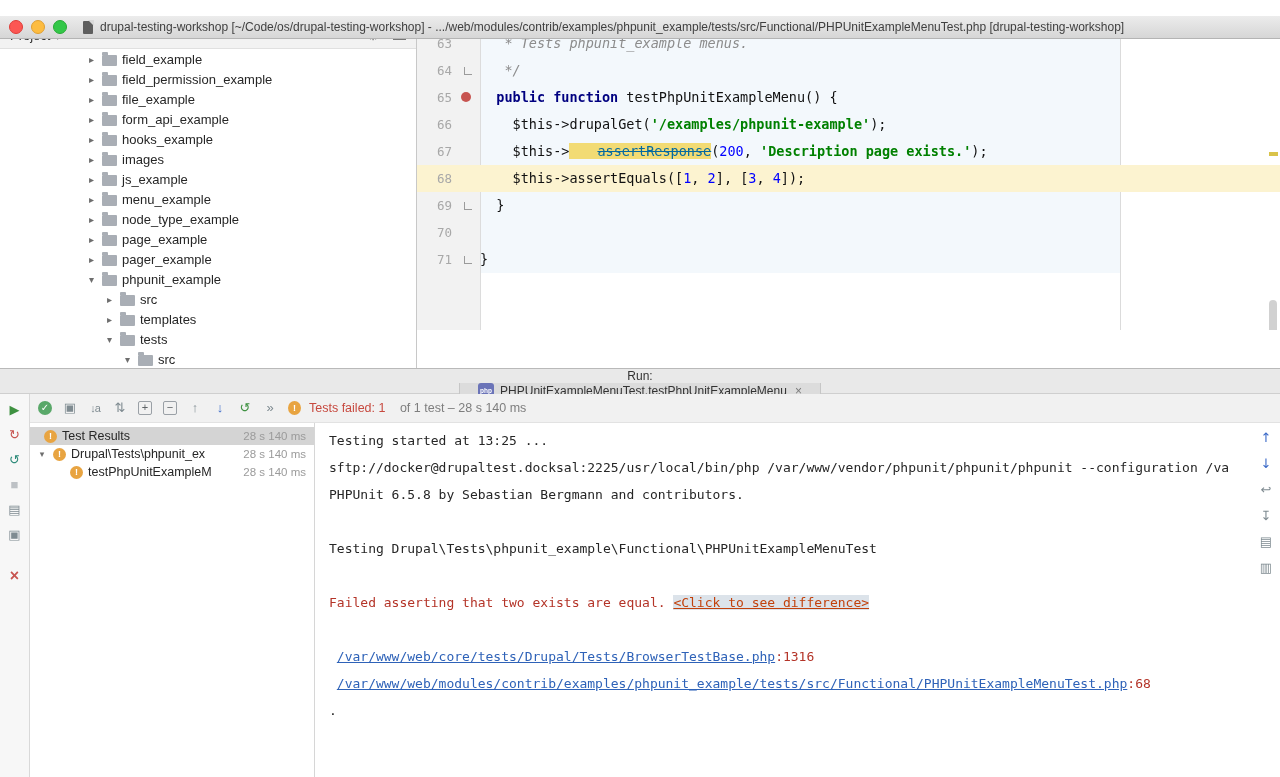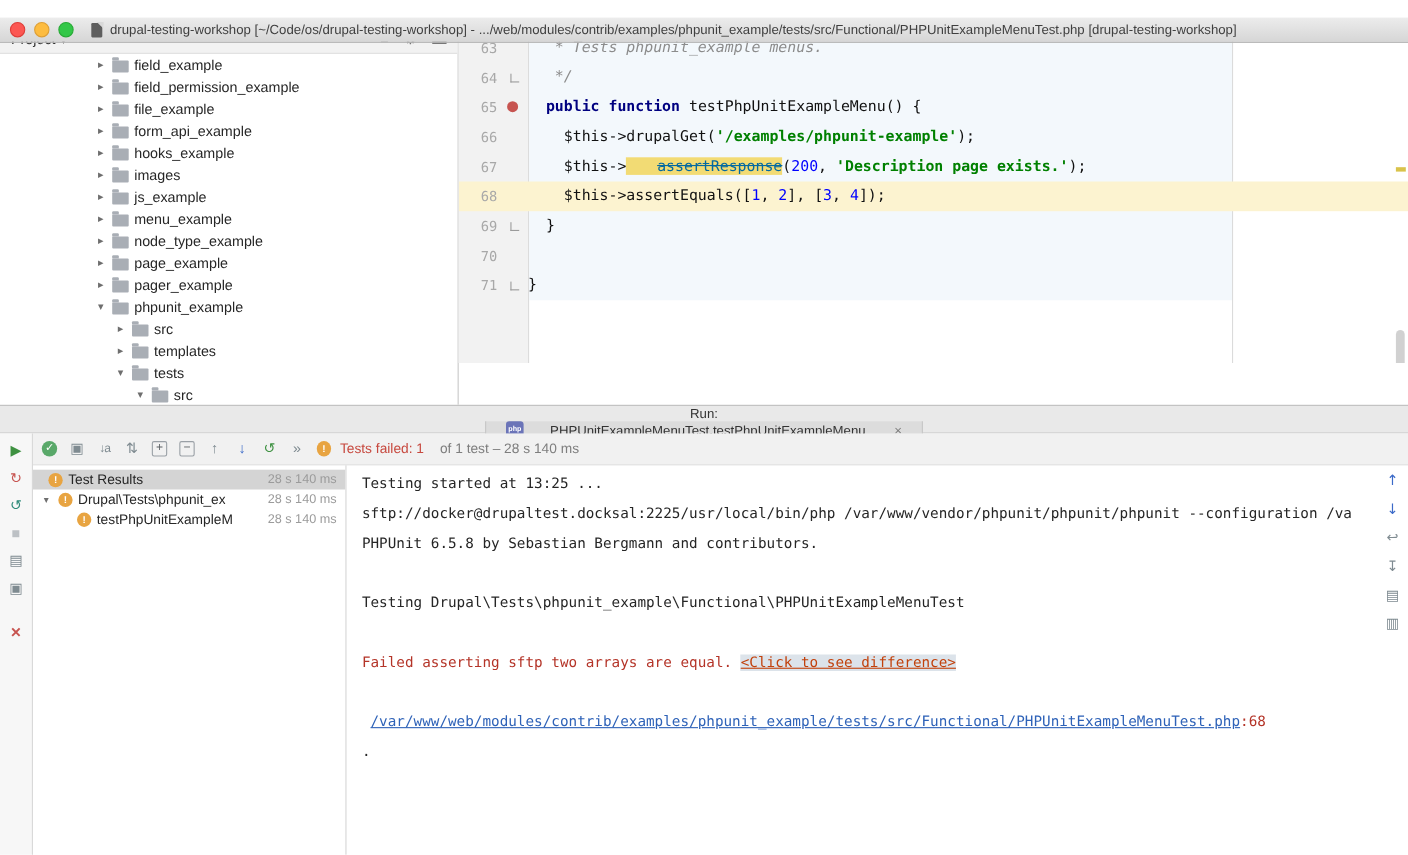--- a/index.html
+++ b/index.html
@@ -47,21 +47,21 @@
   .seg-s{color:#008000;font-weight:bold;}
   .seg-n{color:#0000FF;}
   .seg-c{color:#8C8C8C;font-style:italic;}
   .seg-d{background:#F2DB74;text-decoration:line-through;color:#0369a1;padding-left:28px;}
   .ed-scroll{position:absolute;right:3px;top:278px;width:8px;height:54px;border-radius:4px;background:rgba(0,0,0,.18);z-index:3;}
   .stripe-warn{position:absolute;right:2px;top:130px;width:9px;height:4px;background:#D9C34A;z-index:3;}
   
   .run-panel{position:absolute;left:0;top:368px;right:0;bottom:0;border-top:1px solid #B9B9B9;background:#fff;box-sizing:border-box;}
   .run-tabbar{height:24px;background:#E9E9E9;border-bottom:1px solid #CFCFCF;display:flex;align-items:center;font-size:12px;color:#333;flex-direction:column;}
   .run-label{padding:0 8px;}
-  .run-tab{height:24px;display:flex;align-items:center;gap:24px;padding:0 18px;background:#DCDCDC;
+  .run-tab{height:24px;display:flex;align-items:center;gap:6px;padding:0 18px;background:#DCDCDC;
     border-left:1px solid #C6C6C6;border-right:1px solid #C6C6C6;box-sizing:border-box;}
   .php-badge{width:16px;height:15px;background:#6B74B8;border-radius:3px;color:#fff;font-size:6.5px;font-weight:bold;
     display:flex;align-items:center;justify-content:center;flex:0 0 16px;}
   .tab-title{white-space:nowrap;}
   .tab-close{color:#7A7A7A;font-size:12px;margin-left:2px;cursor:pointer;}
   .tabbar-right{margin-left:auto;display:flex;gap:16px;padding-right:14px;color:#6E6E6E;font-size:13px;align-items:center;}
   .mini{font-size:8px;vertical-align:2px;}
   .run-content{position:absolute;top:25px;left:0;right:0;bottom:0;display:flex;}
   .left-strip{width:29px;flex:0 0 29px;border-right:1px solid #D9D9D9;background:#F7F7F7;
     display:flex;flex-direction:column;align-items:center;padding-top:8px;gap:9px;box-sizing:content-box;}
@@ -335,22 +335,23 @@
               </div>
             </div>
           <div class="console">
             <div id="console-lines">
                 <div class="console-line"><span class="cs-plain">Testing started at 13:25 ...</span></div>
                 <div class="console-line"><span class="cs-plain">sftp://docker@drupaltest.docksal:2225/usr/local/bin/php /var/www/vendor/phpunit/phpunit/phpunit --configuration /va</span></div>
                 <div class="console-line"><span class="cs-plain">PHPUnit 6.5.8 by Sebastian Bergmann and contributors.</span></div>
                 <div class="console-line"></div>
                 <div class="console-line"><span class="cs-plain">Testing Drupal\Tests\phpunit_example\Functional\PHPUnitExampleMenuTest</span></div>
                 <div class="console-line"></div>
-                <div class="console-line"><span class="cs-err">Failed asserting sftp two arrays are equal. </span><span class="cs-linkbox">&lt;Click to see difference&gt;</span></div>
+                <div class="console-line"><span class="cs-err">Failed asserting that two exists are equal. </span><span class="cs-linkbox">&lt;Click to see difference&gt;</span></div>
                 <div class="console-line"></div>
+                <div class="console-line"><span class="cs-plain"> </span><span class="cs-link">/var/www/web/core/tests/Drupal/Tests/BrowserTestBase.php</span><span class="cs-ref">:1316</span></div>
                 <div class="console-line"><span class="cs-plain"> </span><span class="cs-link">/var/www/web/modules/contrib/examples/phpunit_example/tests/src/Functional/PHPUnitExampleMenuTest.php</span><span class="cs-ref">:68</span></div>
                 <div class="console-line"><span class="cs-plain">.</span></div>
               </div>
             <div class="console-icons">
                 <span class="cicon ic-blue">↑</span>
                 <span class="cicon ic-blue">↓</span>
                 <span class="cicon ic-gray">↩</span>
                 <span class="cicon ic-gray">↧</span>
                 <span class="cicon ic-gray">▤</span>
                 <span class="cicon ic-gray">▥</span>

